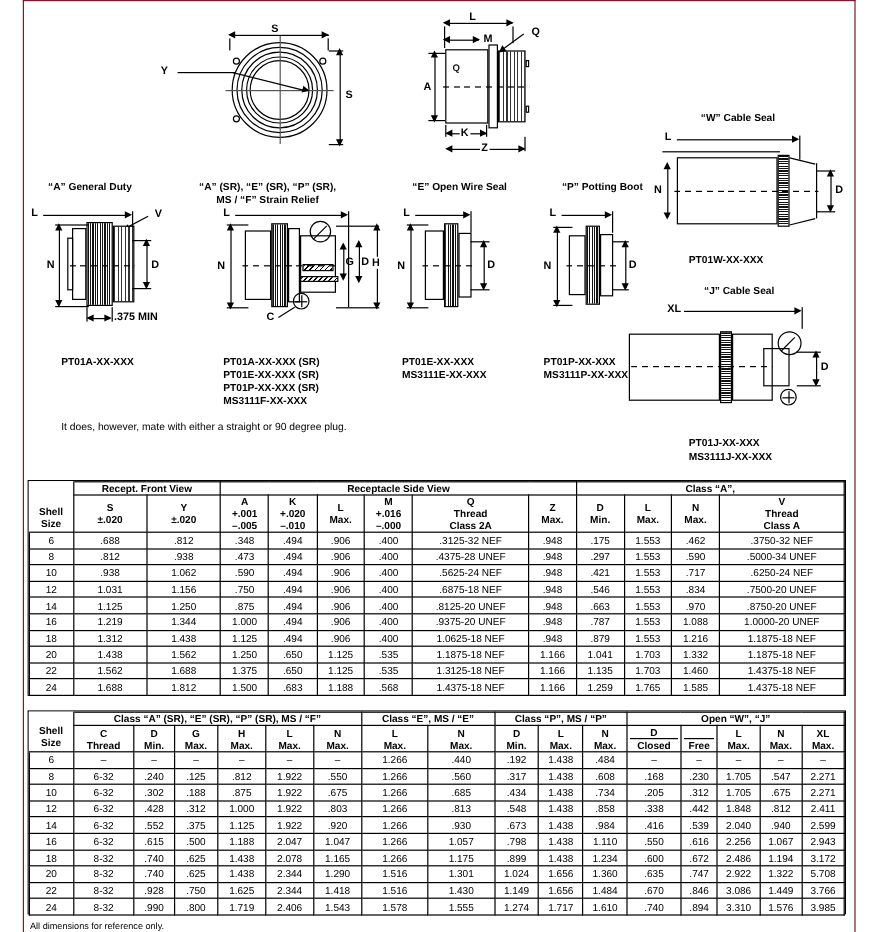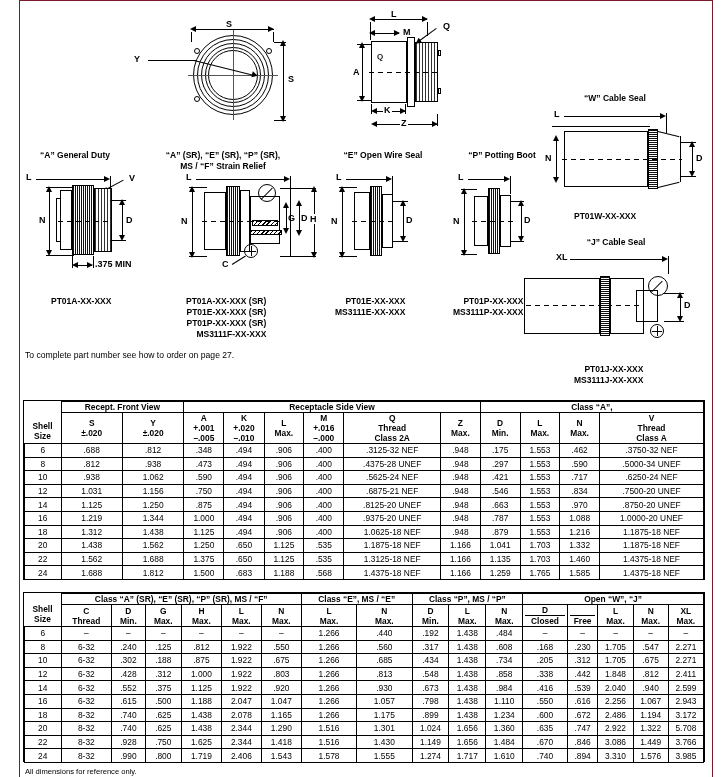--- a/index.html
+++ b/index.html
@@ -16,21 +16,21 @@
   .edge-rule.right{right:15px;}
   .edge-top{position:absolute;left:19px;right:15px;top:0;height:1px;background:#7b1b2b;}
 
   .abs{position:absolute;}
 
   .cap{
     font-weight:bold;font-size:8.5px;line-height:11px;text-align:center;
     letter-spacing:0px;color:#000;
   }
   .pn{
-    font-weight:bold;font-size:8.5px;line-height:11px;color:#000;text-align:right;
+    font-weight:bold;font-size:8.5px;line-height:11px;color:#000;
   }
   .dim{font-weight:bold;font-size:9px;color:#000;}
   .note{font-size:8.6px;line-height:11.5px;color:#000;}
 
   
   .ln{position:absolute;background:#000;}
   .hl{height:1px;}
   .vl{width:1px;}
   .box{position:absolute;border:1px solid #000;box-sizing:border-box;}
   .circ{position:absolute;border:1px solid #000;border-radius:50%;box-sizing:border-box;}
@@ -380,21 +380,21 @@
   <div class="abs" style="left:574px;top:211px;">
     <div class="pn">PT01W-XX-XXX</div>
   </div>
 
   <div class="abs" style="left:574px;top:364px;">
     <div class="pn">PT01J-XX-XXX</div>
     <div class="pn">MS3111J-XX-XXX</div>
   </div>
 
   <div class="abs" style="left:25px;top:350px;width:400px;">
-    <div class="note">To complete part number see how to order on page 27.</div>
+    <div class="note" style="padding-left:26px;">It does, however, mate with either a straight or 90 degree plug.</div>
   </div>
 
   <div class="abs outer-t" style="left:23px;top:400px;width:682px;height:180px;">
     <table class="dt" id="t1" style="width:100%;height:100%;">
       <thead>
           <tr>
             <th rowspan="2" class="thickR" style="border-top: none; border-left: none; width: 32px; vertical-align: bottom; padding-bottom: 2px; border-bottom: 1.6px solid rgb(0, 0, 0);">
               <div>Shell</div>
               <div>Size</div>
             </th>
@@ -505,21 +505,21 @@
             <td>.6250-24 NEF</td>
           </tr>
           <tr>
             <td class="thickR">12</td>
             <td>1.031</td>
             <td class="thickR">1.156</td>
             <td>.750</td>
             <td>.494</td>
             <td>.906</td>
             <td>.400</td>
-            <td>.6875-21 NEF</td>
+            <td>.6875-18 NEF</td>
             <td class="thickR">.948</td>
             <td>.546</td>
             <td>1.553</td>
             <td>.834</td>
             <td>.7500-20 UNEF</td>
           </tr>
           <tr>
             <td class="thickR">14</td>
             <td>1.125</td>
             <td class="thickR">1.250</td>

